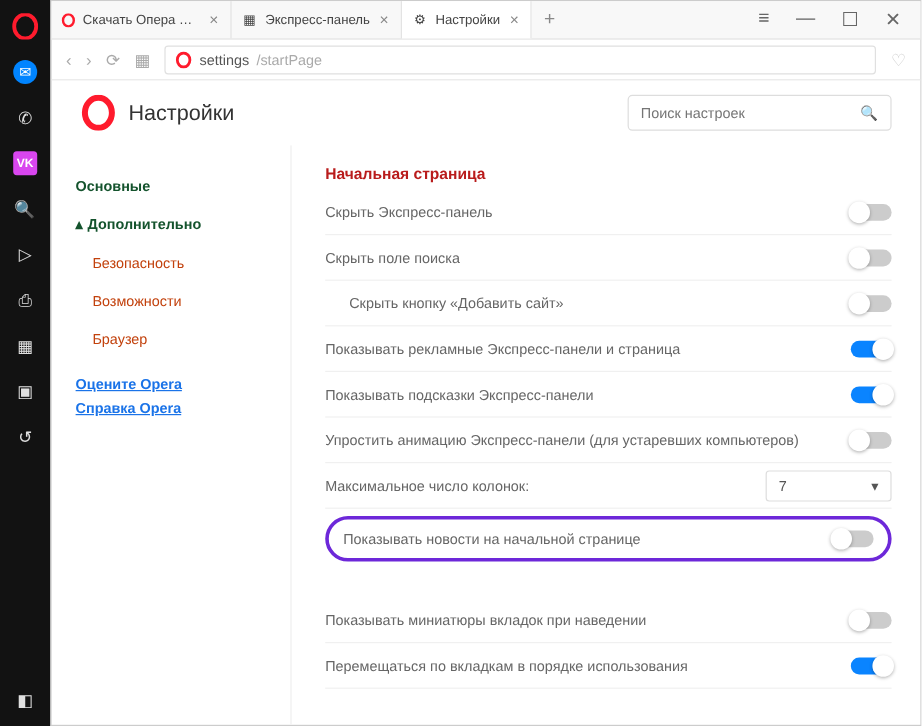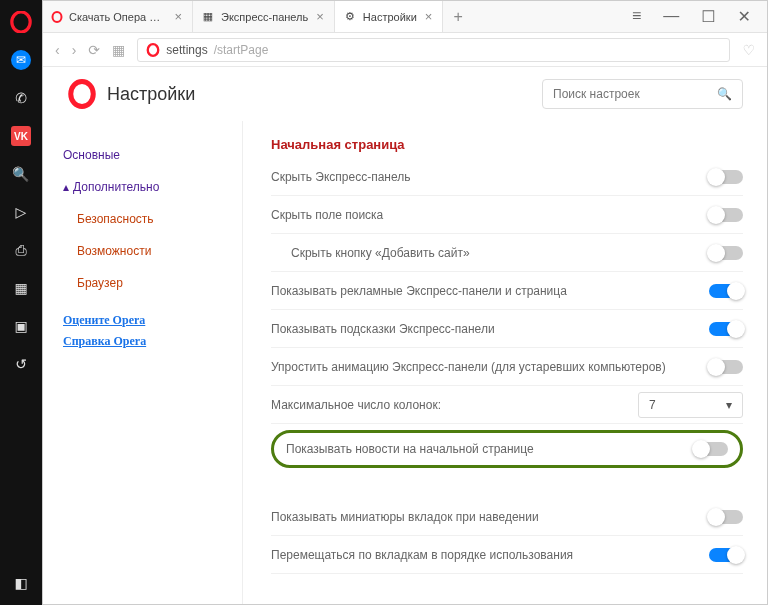--- a/index.html
+++ b/index.html
@@ -16,46 +16,46 @@
 .win-controls { margin-left: auto; display: flex; gap: 10px; padding-right: 10px; color: #666; }
 .win-controls span { cursor: pointer; padding: 4px 6px; }
 .addrbar { height: 34px; display: flex; align-items: center; gap: 12px; padding: 0 12px; border-bottom: 1px solid #e8e8e8; }
 .nav-btn { color: #aaa; font-size: 14px; cursor: pointer; }
 .addr-input { flex: 1; display: flex; align-items: center; gap: 6px; height: 24px; border: 1px solid #e0e0e0; border-radius: 3px; padding: 0 8px; font-size: 12px; color: #888; }
 .addr-input .path { color: #aaa; }
 .heart { color: #ccc; font-size: 14px; cursor: pointer; }
 .page { flex: 1; display: flex; flex-direction: column; overflow: hidden; }
 .page-header { display: flex; align-items: center; padding: 12px 24px; gap: 10px; }
 .page-header .title { font-size: 18px; color: #333; }
-.search-box { margin-left: auto; width: 201px; height: 30px; border: 1px solid #ddd; border-radius: 4px; display: flex; align-items: center; padding: 0 10px; font-size: 12px; color: #999; }
+.search-box { margin-left: auto; width: 220px; height: 30px; border: 1px solid #ddd; border-radius: 4px; display: flex; align-items: center; padding: 0 10px; font-size: 12px; color: #999; }
 .search-box input { border: none; outline: none; flex: 1; font-size: 12px; }
 .content { flex: 1; display: flex; overflow: hidden; }
 .settings-nav { width: 200px; border-right: 1px solid #eee; padding: 18px 0 0 20px; }
 .settings-nav .nav-item { font-size: 12px; color: #555; padding: 9px 0; cursor: pointer; }
-.settings-nav .nav-item.bold { font-weight: 400; color: #4c1d95; }
+.settings-nav .nav-item.bold { font-weight: 700; color: #14532d; }
 .settings-nav .nav-item.sub { padding-left: 14px; color: #c2410c; }
 .settings-nav .nav-caret { display: inline-block; width: 10px; }
-.settings-nav .link { color: #1a73e8; text-decoration: underline; font-weight: 600; display: block; margin-top: 6px; font-size: 12px; font-family: Liberation Serif, serif; }
+.settings-nav .link { color: #1a73e8; text-decoration: underline; font-weight: 600; display: block; margin-top: 6px; font-size: 12px; }
 .settings-nav .links { margin-top: 14px; }
 .settings-body { flex: 1; overflow-y: auto; padding: 16px 24px 0 28px; }
 .section-title { font-size: 13px; font-weight: 600; color: #b91c1c; margin-bottom: 6px; }
 .row { display: flex; align-items: center; min-height: 38px; border-bottom: 1px solid #f0f0f0; font-size: 12px; color: #666; }
 .row.indent { padding-left: 20px; }
 .row .label { flex: 1; }
 .toggle { width: 34px; height: 14px; border-radius: 10px; background: #ccc; position: relative; cursor: pointer; }
 .toggle::after { content: ''; position: absolute; width: 18px; height: 18px; border-radius: 50%; background: #fff; box-shadow: 0 1px 3px rgba(0,0,0,.3); top: -2px; left: -2px; transition: left .15s; }
 .toggle.on { background: #0a84ff; }
 .toggle.on::after { left: 18px; }
 .select { width: 105px; height: 26px; border: 1px solid #ddd; border-radius: 3px; display: flex; align-items: center; justify-content: space-between; padding: 0 10px; font-size: 12px; color: #555; cursor: pointer; }
-.row.highlighted { border: 3px solid #4d7c0f; border-radius: 20px; padding: 4px 12px; margin: 6px 0 12px 0; }
+.row.highlighted { border: 3px solid #6d28d9; border-radius: 20px; padding: 4px 12px; margin: 6px 0 12px 0; }
 .opera-o { width: 22px; height: 22px; }
 .tab-icon { width: 14px; height: 14px; display: inline-flex; align-items: center; justify-content: center; }
 .fb-icon { background: #0084ff; border-radius: 50%; width: 20px; height: 20px; display:flex;align-items:center;justify-content:center;color:#fff;font-size:12px; }
 .wa-icon { color: #25d366; font-size: 18px; }
-.vk-icon { background: #ef4444; border-radius: 3px; width:20px;height:20px;display:flex;align-items:center;justify-content:center;color:#fff;font-size:10px;font-weight:bold; }
+.vk-icon { background: #d946ef; border-radius: 3px; width:20px;height:20px;display:flex;align-items:center;justify-content:center;color:#fff;font-size:10px;font-weight:bold; }
 </style>
 </head>
 <body>
 
 <div class="left-sidebar">
   <div class="sb-icon">
     <svg class="opera-o" viewBox="0 0 24 24">
         <ellipse cx="12" cy="12" rx="10" ry="11" fill="none" stroke="#ff1b2d" stroke-width="3.5"></ellipse>
       </svg>
   </div>

